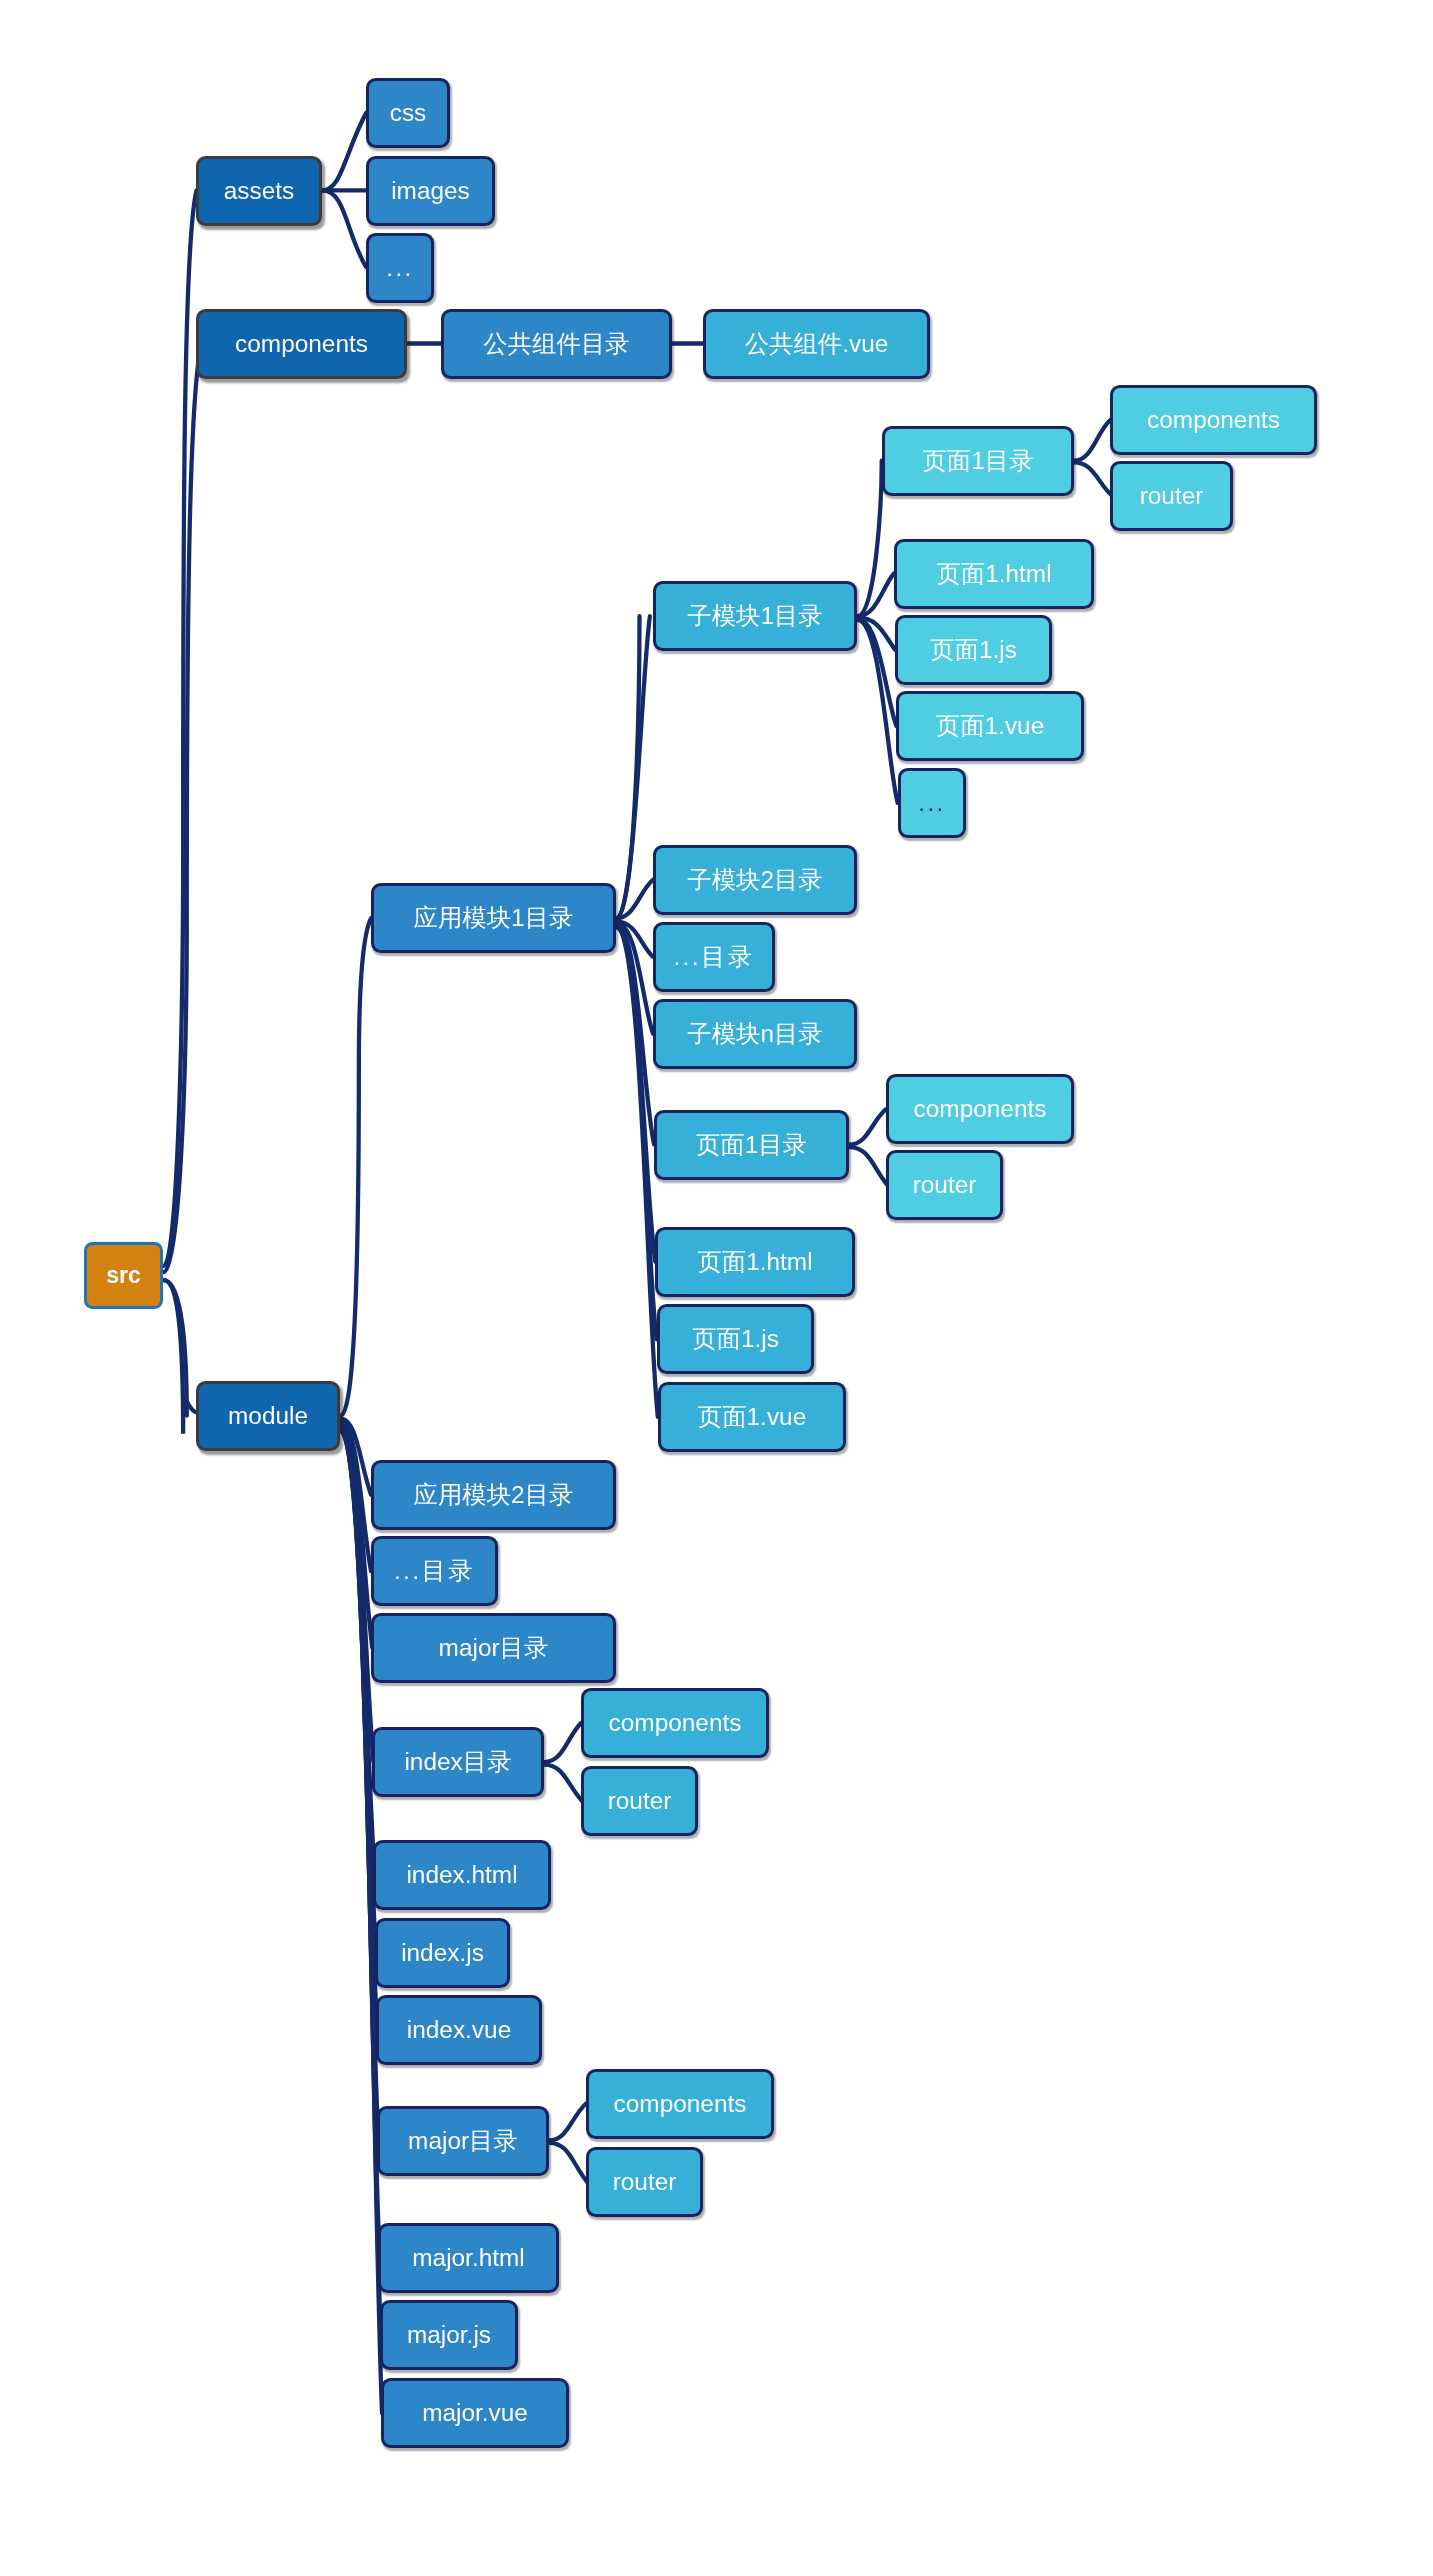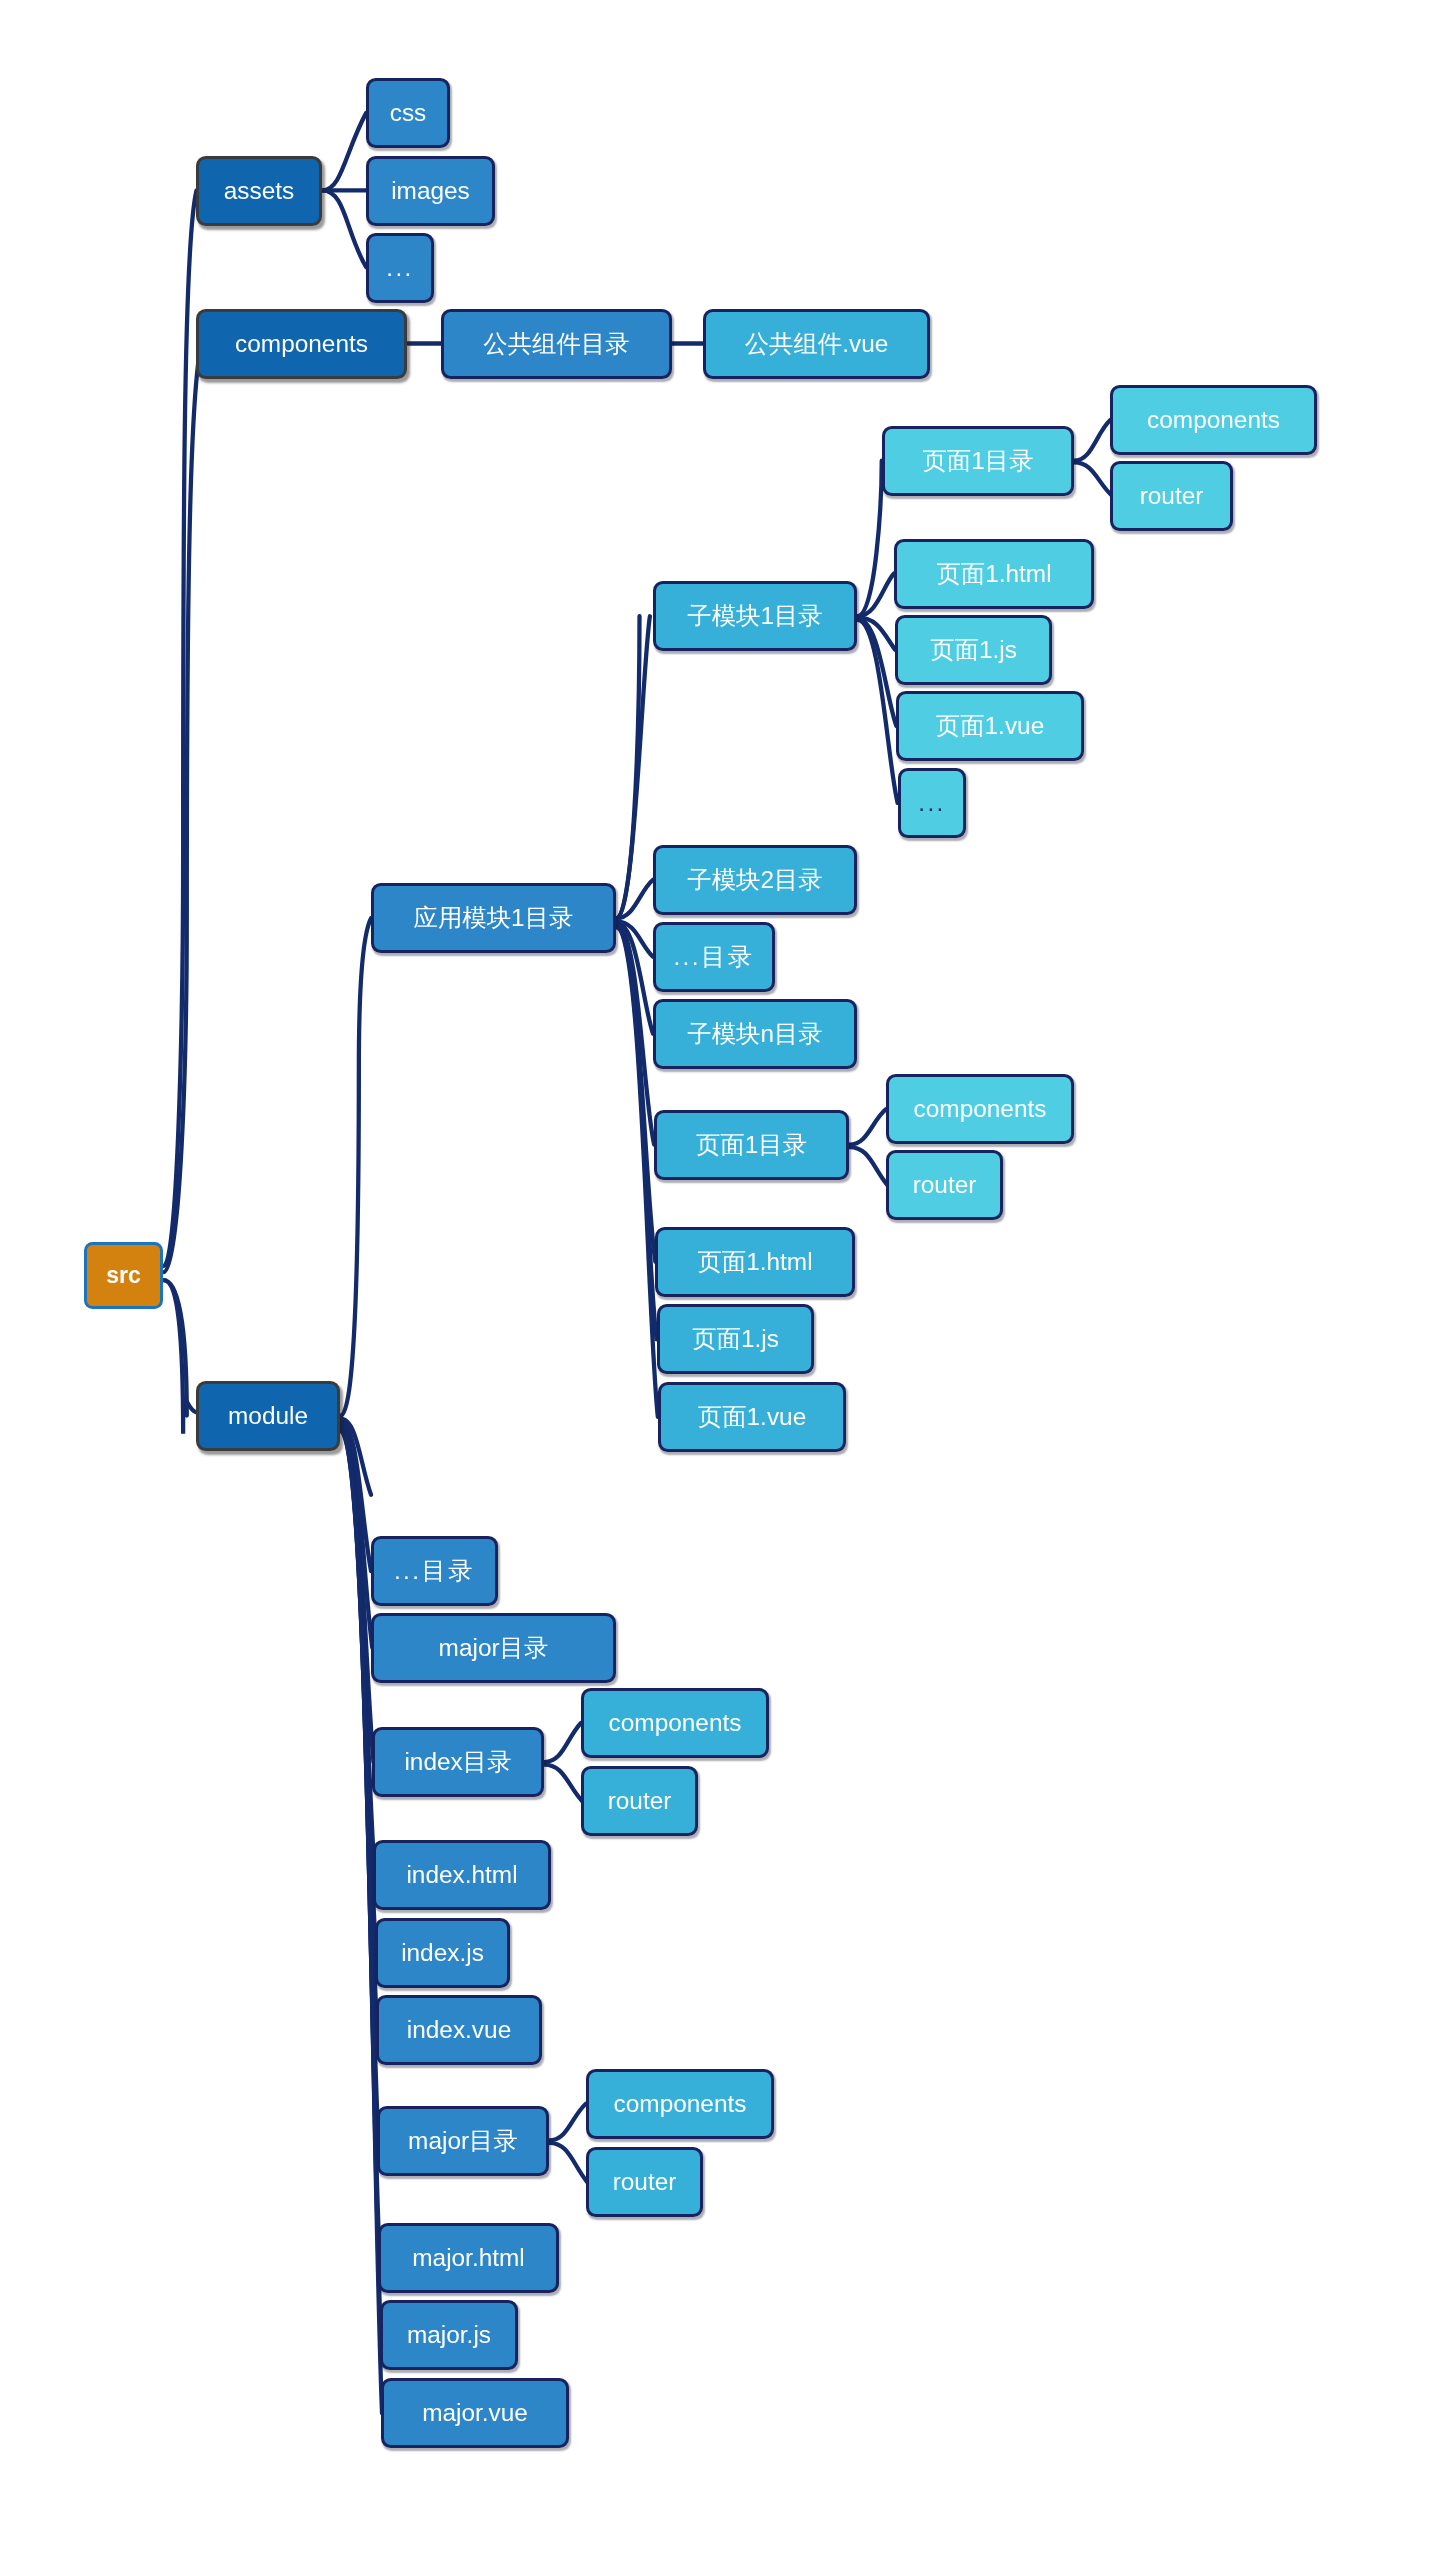--- a/index.html
+++ b/index.html
@@ -188,20 +188,23 @@
   </div>
 
   <div class="node lvl-3" style="left:703px; top:309px; width:227px; height:70px;">
     <span class="lbl">公共组件.vue</span>
   </div>
 
   <div class="node lvl-2" style="left:371px; top:883px; width:245px; height:70px;">
     <span class="lbl">应用模块1目录</span>
   </div>
 
+  <div class="node lvl-2" style="left:371px; top:1460px; width:245px; height:70px;">
+    <span class="lbl">应用模块2目录</span>
+  </div>
 
   <div class="node lvl-2 dots" style="left:371px; top:1536px; width:127px; height:70px;">
     <span class="lbl">...目录</span>
   </div>
 
   <div class="node lvl-2" style="left:371px; top:1613px; width:245px; height:70px;">
     <span class="lbl">major目录</span>
   </div>
 
   <div class="node lvl-2" style="left:372px; top:1727px; width:172px; height:70px;">

